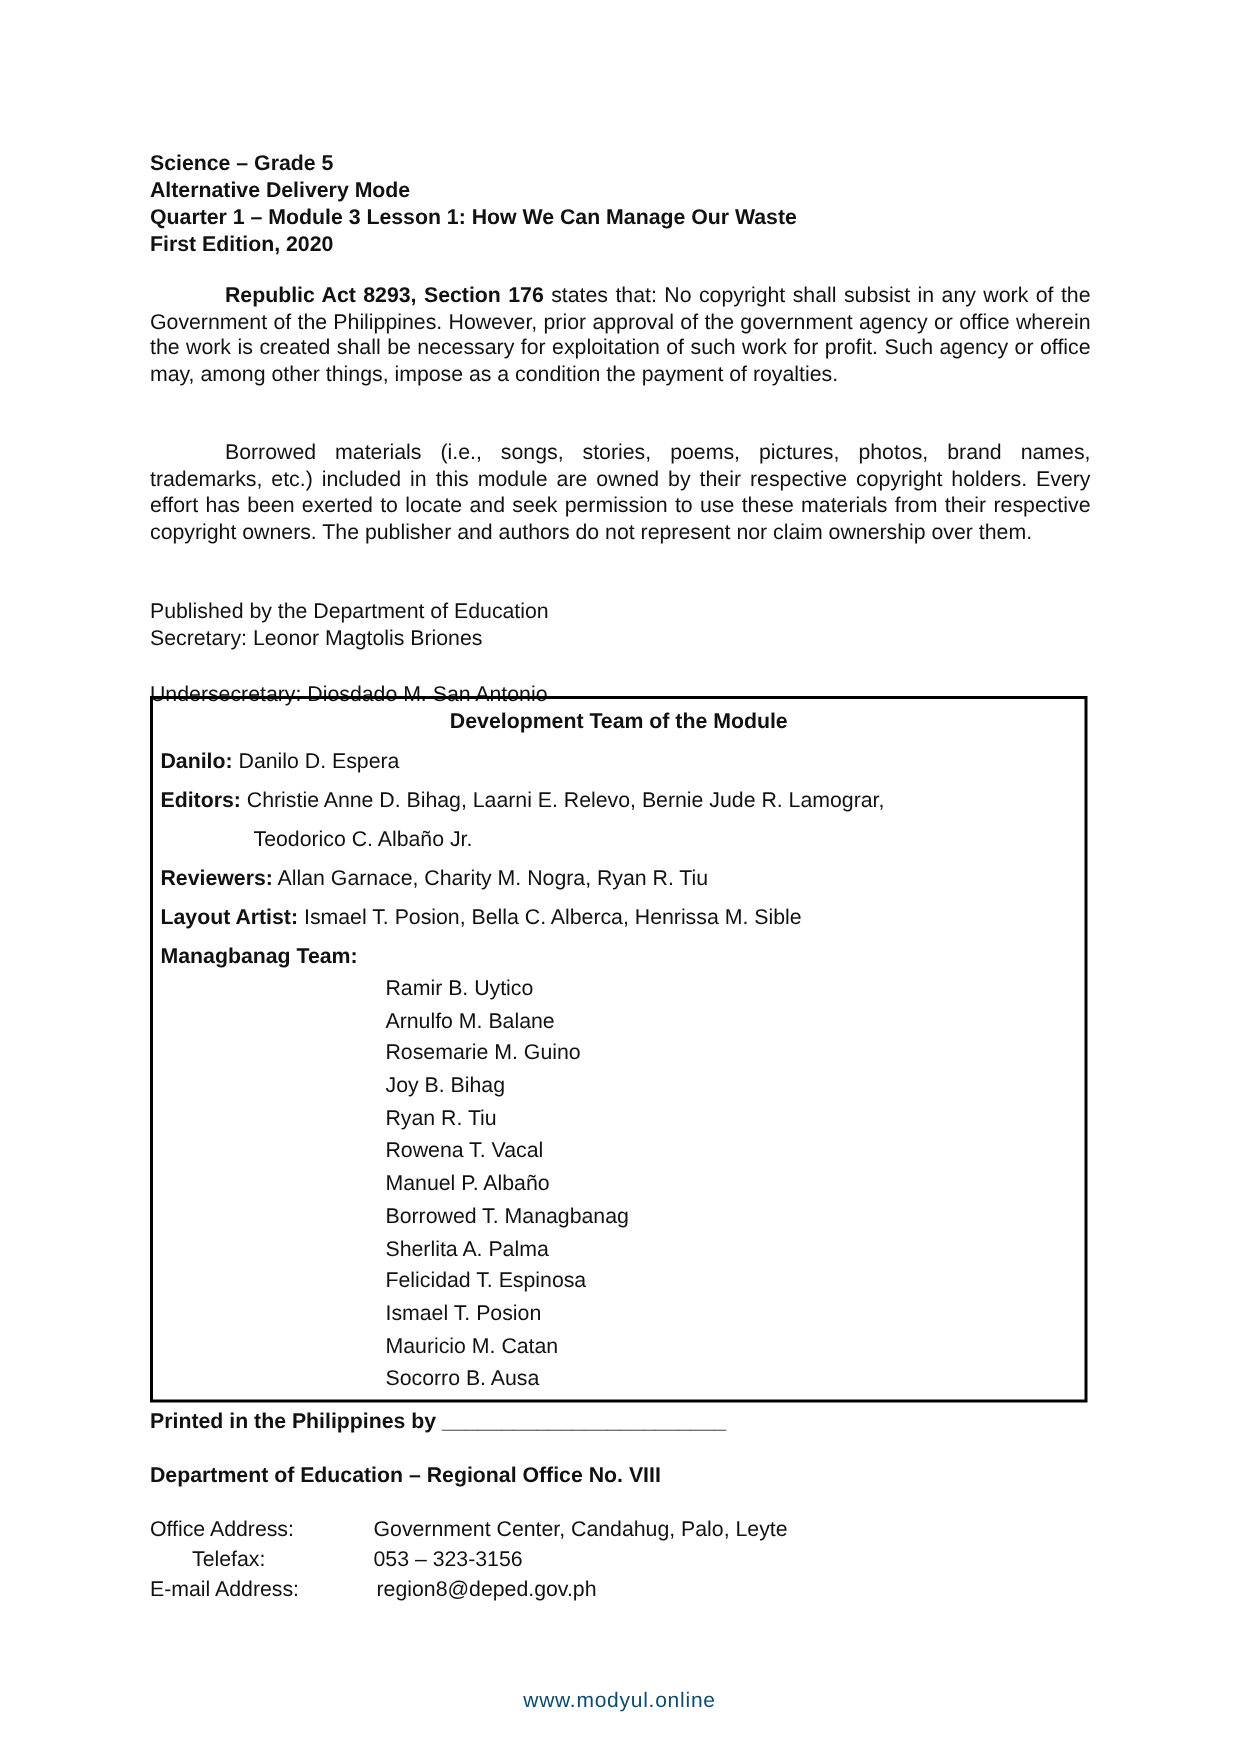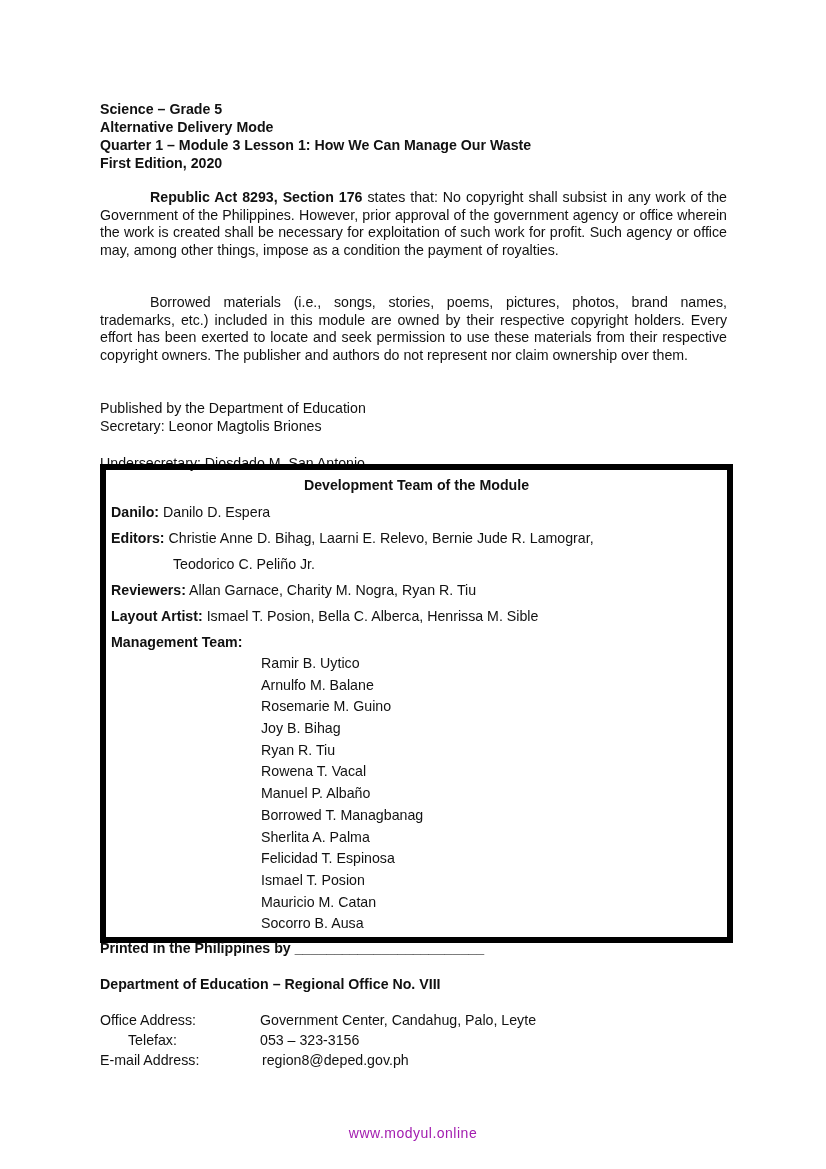--- a/index.html
+++ b/index.html
@@ -3,27 +3,27 @@
 <meta charset="utf-8">
 <style>
   html, body { margin:0; padding:0; background:#ffffff; }
   body { width:826px; height:1169px; position:relative; overflow:hidden;
          font-family:"Liberation Sans", sans-serif; color:#111; font-size:14.2px; }
   .b { font-weight:bold; }
   .head-line { position:absolute; left:100px; font-weight:bold; font-size:14.2px; line-height:18px; white-space:nowrap; }
   .para { position:absolute; left:100px; width:627px; text-align:justify; line-height:17.6px; font-size:14.2px; }
   .para .indent { display:inline-block; width:50px; }
   .plain-line { position:absolute; left:100px; line-height:18px; white-space:nowrap;text-align:center; }
-  .team-box { position:absolute; left:100px; top:464px; width:621px; height:467px; border:6px solid #000000;text-decoration:underline; }
+  .team-box { position:absolute; left:100px; top:464px; width:621px; height:467px; border:2px solid #000000;text-decoration:underline; }
   .team-title { position:absolute; left:0; right:0; top:7px; text-align:center; font-weight:bold; }
   .team-row { position:absolute; left:5px; white-space:nowrap; }
   .mgmt-name { position:absolute; left:155px; white-space:nowrap; }
   .contact-label { position:absolute; left:100px; white-space:nowrap; }
-  .contact-value { position:absolute; left:249px; white-space:nowrap;margin-left:11px; }
-  .watermark { position:absolute; left:0; width:826px; top:1125px; text-align:center; color:#a21caf; font-size:14px; letter-spacing:0.5px; }
+  .contact-value { position:absolute; left:249px; white-space:nowrap; }
+  .watermark { position:absolute; left:0; width:826px; top:1125px; text-align:center; color:#0c4a6e; font-size:14px; letter-spacing:0.5px; }
 </style>
 </head>
 <body>
 
 <div class="head-line" style="top:100px;">Science – Grade 5</div>
 <div class="head-line" style="top:118px;">Alternative Delivery Mode</div>
 <div class="head-line" style="top:136px;">Quarter 1 – Module 3 Lesson 1: How We Can Manage Our Waste</div>
 <div class="head-line" style="top:154px;">First Edition, 2020</div>
 
 <div class="para" style="top:189px;"><span class="indent"></span><span class="b">Republic Act 8293, Section 176</span><span> states that: No copyright shall subsist in any work of the Government of the Philippines. However, prior approval of the government agency or office wherein the work is created shall be necessary for exploitation of such work for profit. Such agency or office may, among other things, impose as a condition the payment of royalties.</span></div>
@@ -33,27 +33,27 @@
 <div class="plain-line" style="top:399px;">Published by the Department of Education</div>
 <div class="plain-line" style="top:417px;">Secretary: Leonor Magtolis Briones</div>
 <div class="plain-line" style="top:435px;margin-top:19px;">Undersecretary: Diosdado M. San Antonio</div>
 
 <div class="team-box">
   <div class="team-title">Development Team of the Module</div>
 
   <div class="team-row" style="top:34px;"><span class="b">Danilo:</span><span> Danilo D. Espera</span></div>
 
   <div class="team-row" style="top:60px;text-align:right;"><span class="b">Editors:</span><span> Christie Anne D. Bihag, Laarni E. Relevo, Bernie Jude R. Lamograr,</span></div>
-  <div class="team-row" style="top:86px; left:67px;">Teodorico C. Peliño Jr.</div>
+  <div class="team-row" style="top:86px; left:67px;">Teodorico C. Albaño Jr.</div>
 
   <div class="team-row" style="top:112px;"><span class="b">Reviewers:</span><span> Allan Garnace, Charity M. Nogra, Ryan R. Tiu</span></div>
 
   <div class="team-row" style="top:138px;"><span class="b">Layout Artist:</span><span> Ismael T. Posion, Bella C. Alberca, Henrissa M. Sible</span></div>
 
-  <div class="team-row b" style="top:164px;">Management Team:</div>
+  <div class="team-row b" style="top:164px;">Managbanag Team:</div>
 
   <div class="mgmt-name" style="top:185px;">Ramir B. Uytico</div>
   <div class="mgmt-name" style="top:207px;">Arnulfo M. Balane</div>
   <div class="mgmt-name" style="top:228px;">Rosemarie M. Guino</div>
   <div class="mgmt-name" style="top:250px;">Joy B. Bihag</div>
   <div class="mgmt-name" style="top:272px;">Ryan R. Tiu</div>
   <div class="mgmt-name" style="top:293px;">Rowena T. Vacal</div>
   <div class="mgmt-name" style="top:315px;">Manuel P. Albaño</div>
   <div class="mgmt-name" style="top:337px;">Borrowed T. Managbanag</div>
   <div class="mgmt-name" style="top:359px;">Sherlita A. Palma</div>

